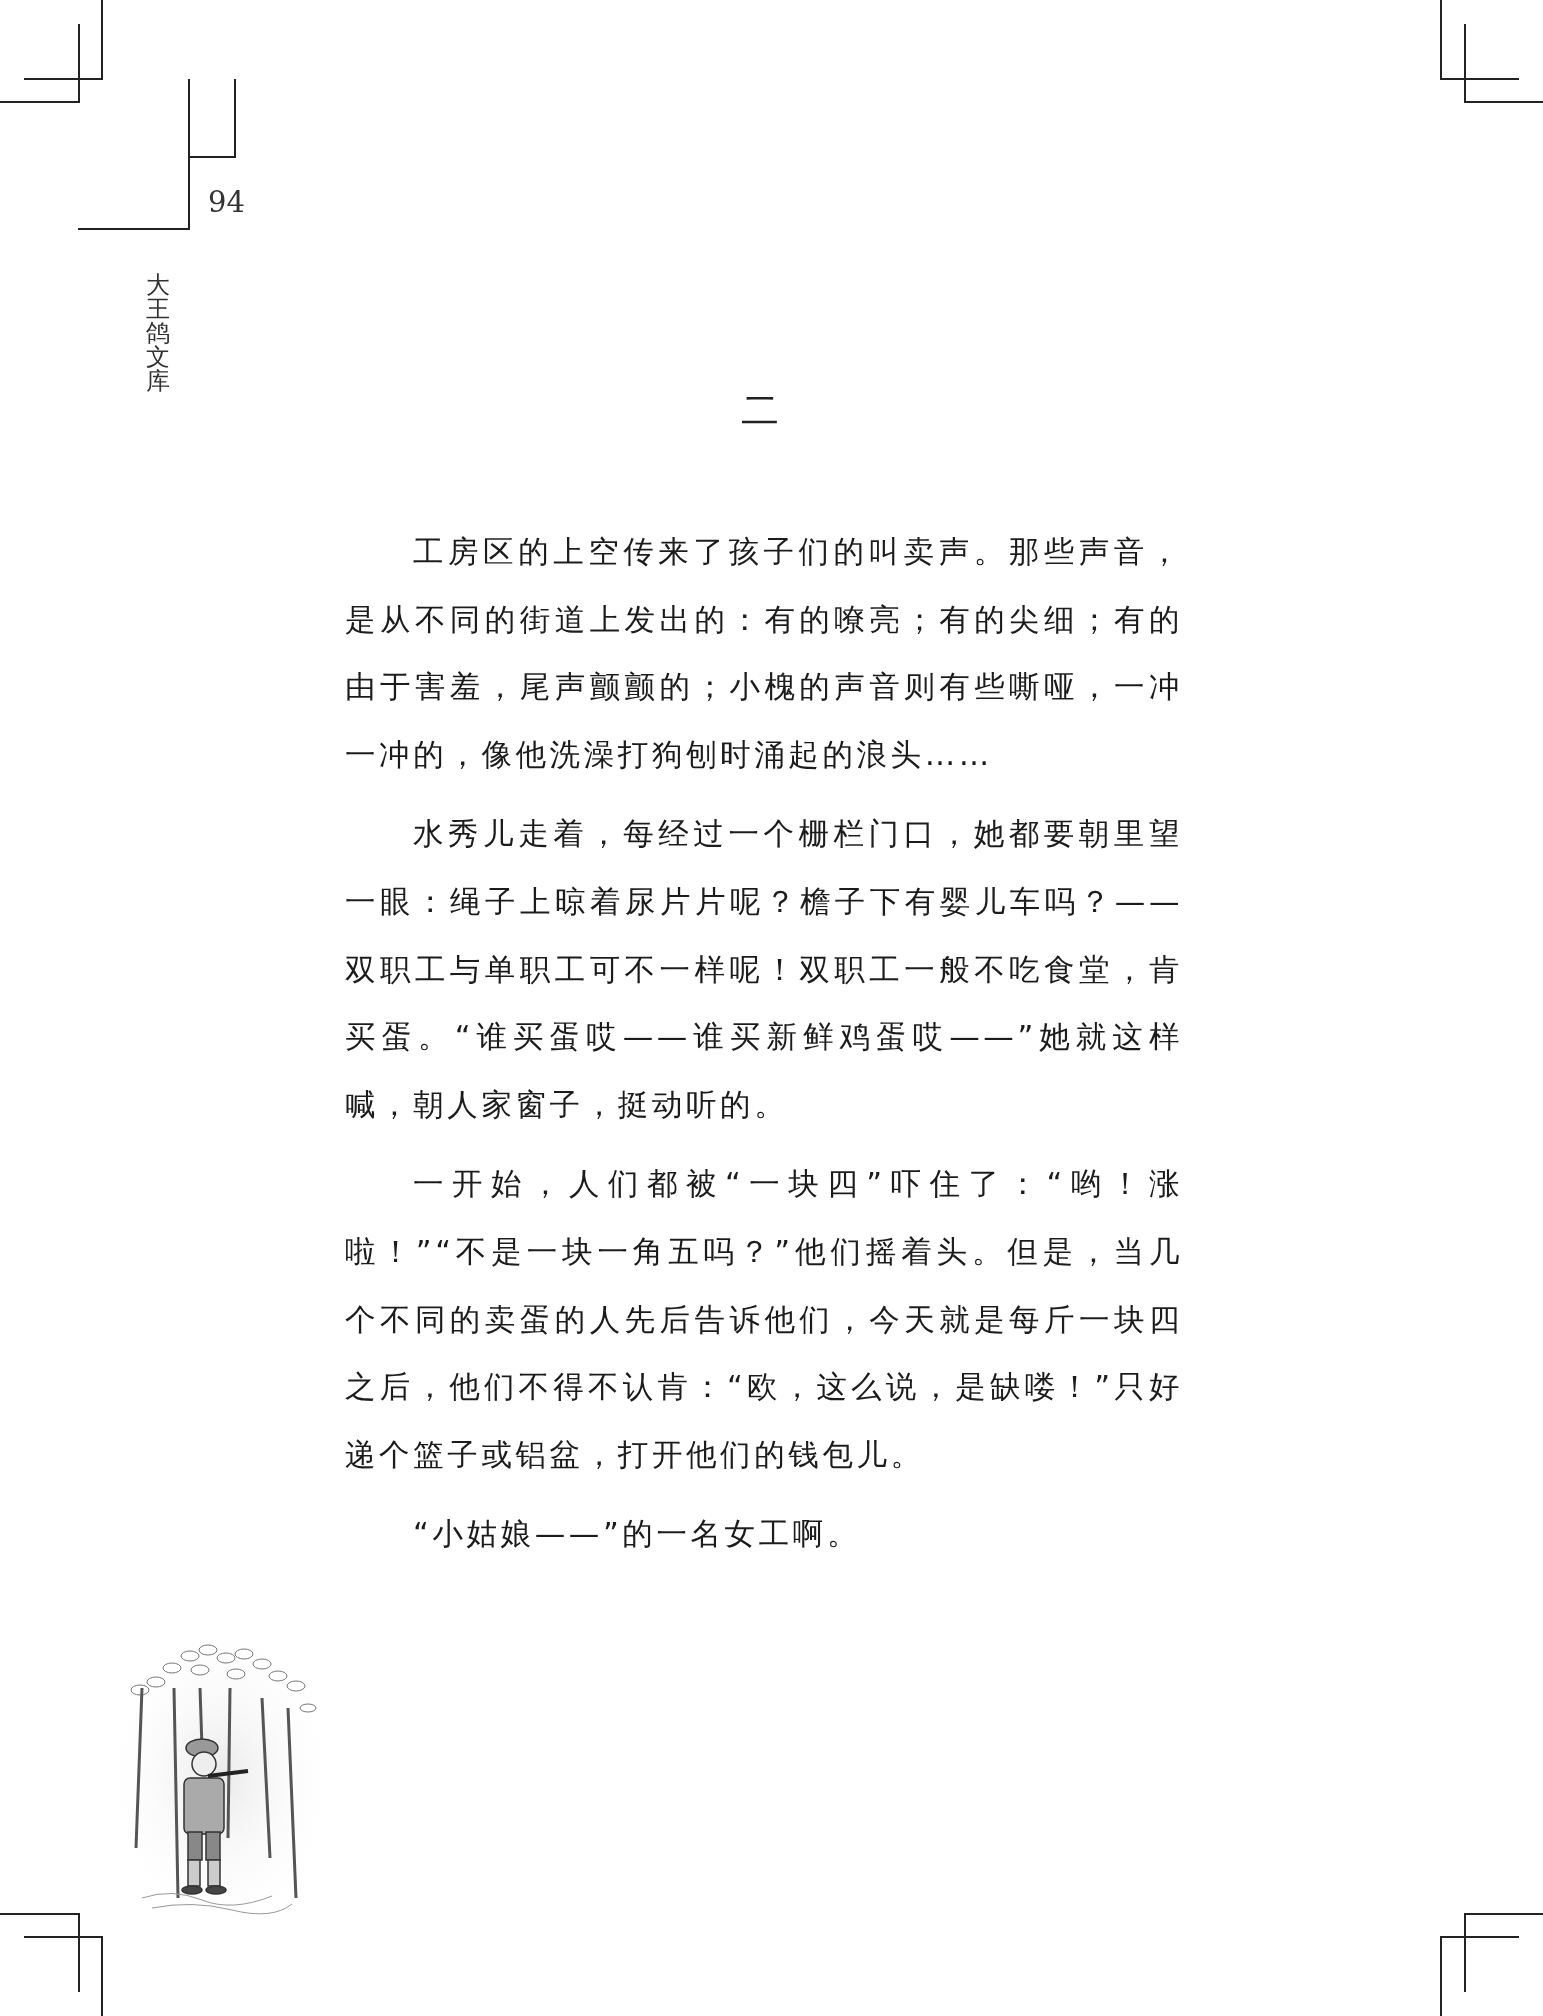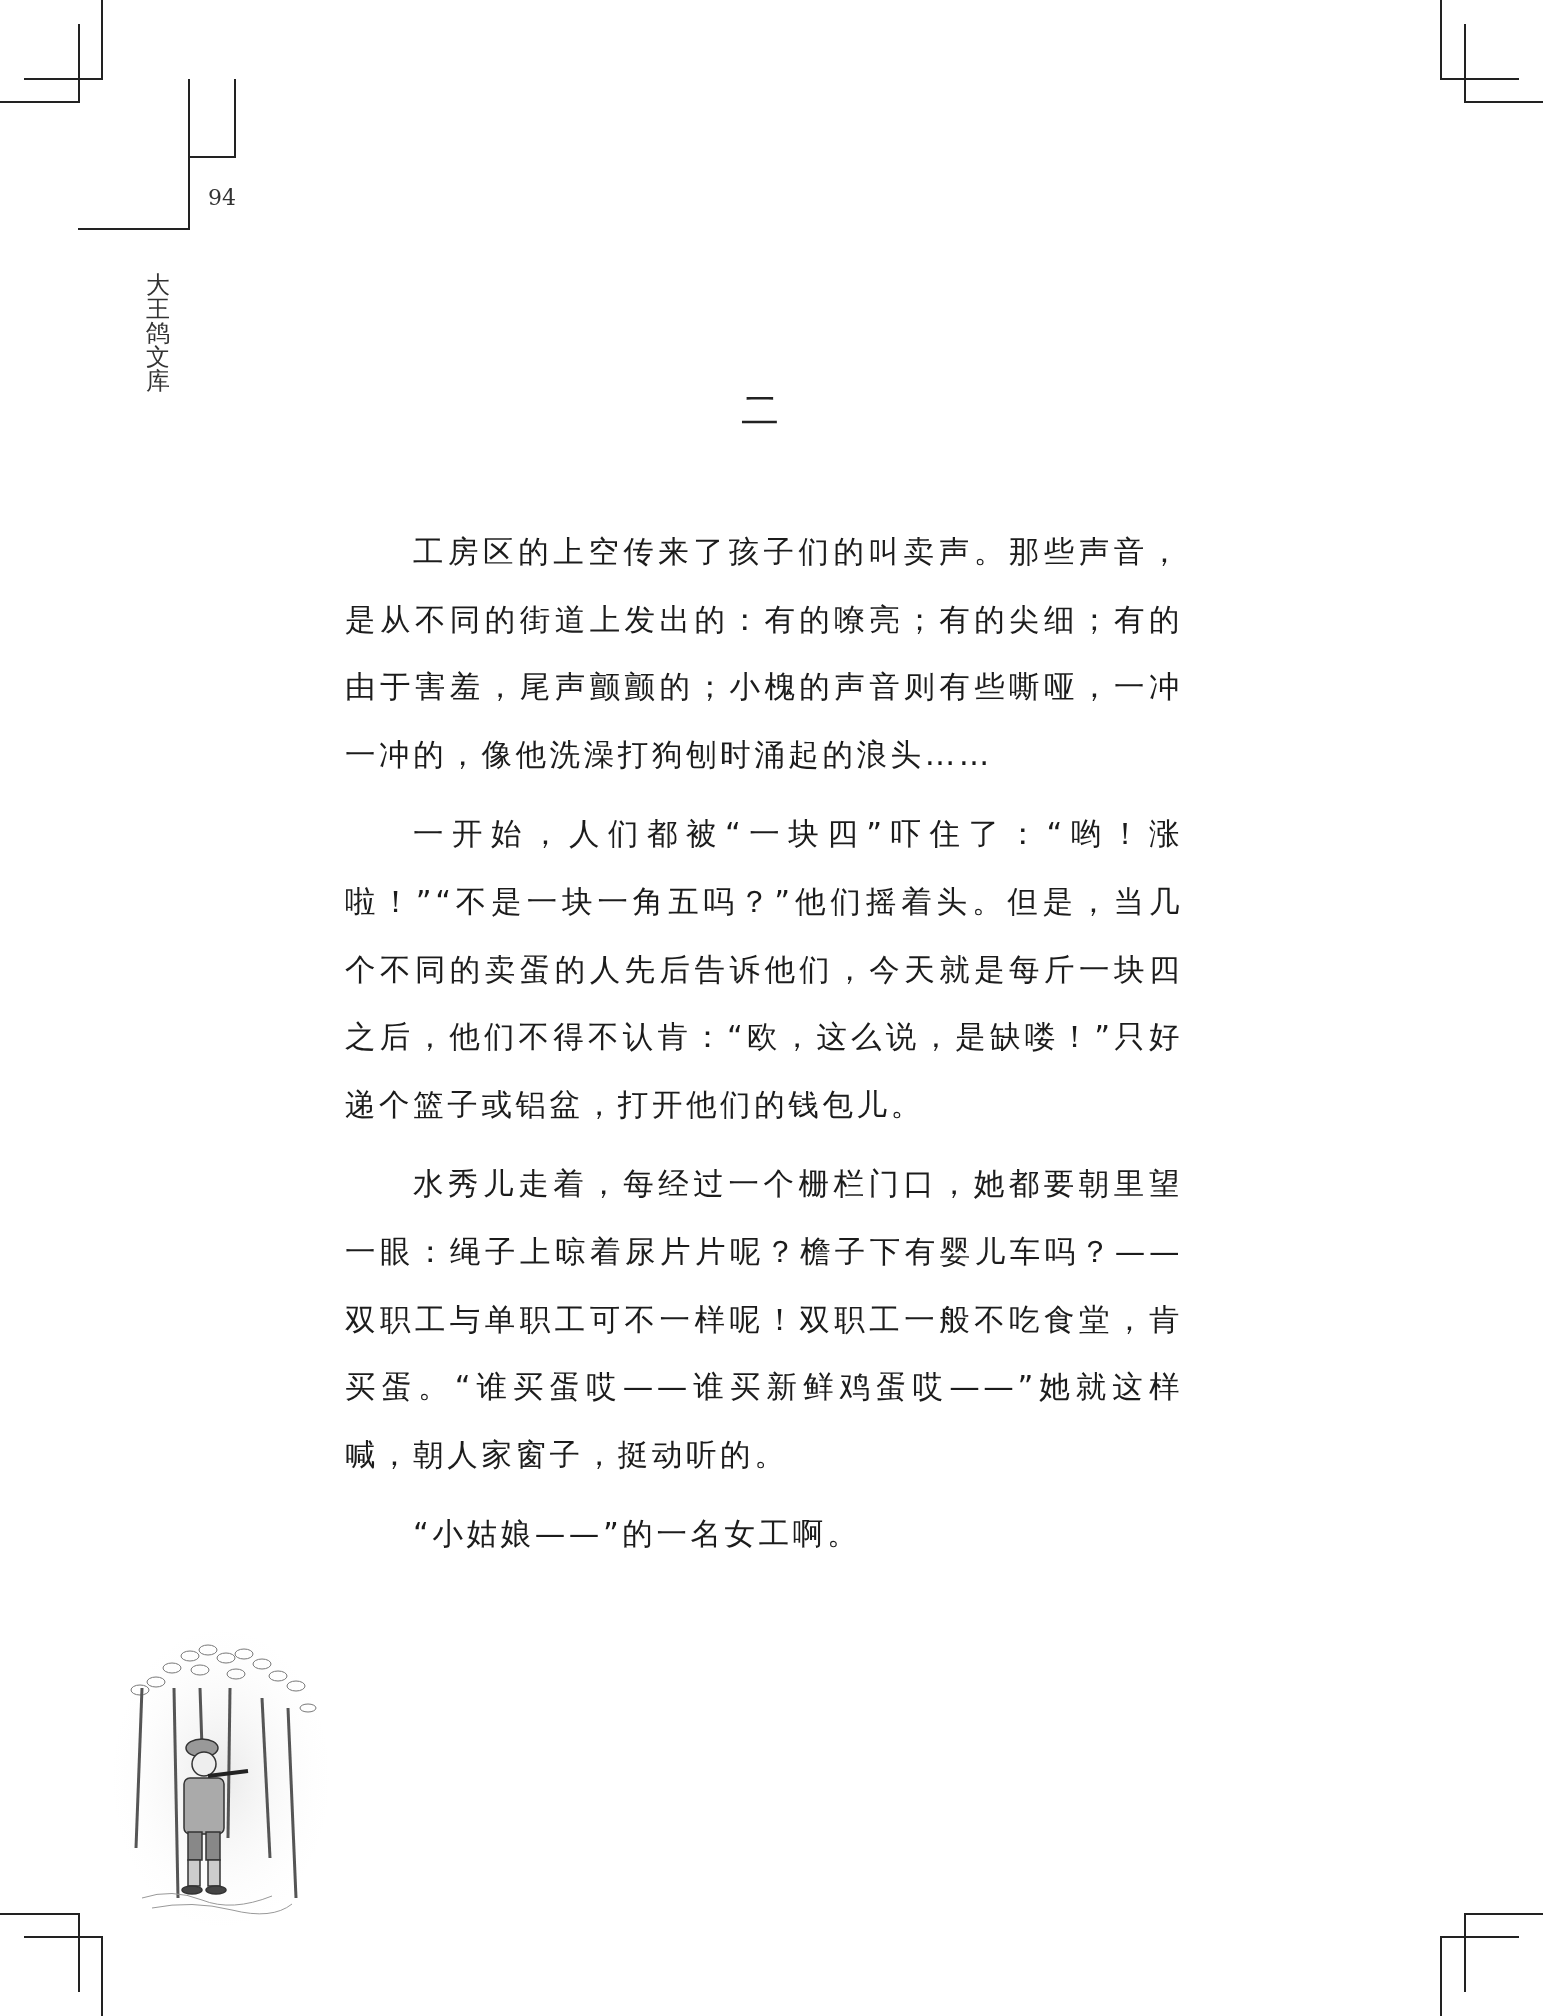--- a/index.html
+++ b/index.html
@@ -20,21 +20,21 @@
       background: #222;
     }
     .h { height: 2px; }
     .v { width: 2px; }
 
     .page-number {
       position: absolute;
       left: 208px;
       top: 185px;
       font-family: "DejaVu Serif", "Liberation Serif", serif;
-      font-size: 22px;
+      font-size: 29px;
       color: #333;
       letter-spacing: 0px;
     }
     .series-title {
       position: absolute;
       left: 146px;
       top: 273px;
       width: 24px;
       font-size: 24px;
       line-height: 24px;
@@ -105,22 +105,22 @@
 <div class="mark v" style="left:1440px; top:1936px; height:80px;"></div>
 
 <div class="page-number">94</div>
 
 <div class="series-title">大王鸽文库</div>
 
 <div class="chapter-heading">二</div>
 
 <div class="body-text">
   <p>工房区的上空传来了孩子们的叫卖声。那些声音，是从不同的街道上发出的：有的嘹亮；有的尖细；有的由于害羞，尾声颤颤的；小槐的声音则有些嘶哑，一冲一冲的，像他洗澡打狗刨时涌起的浪头……</p>
+  <p>水秀儿走着，每经过一个栅栏门口，她都要朝里望一眼：绳子上晾着尿片片呢？檐子下有婴儿车吗？——双职工与单职工可不一样呢！双职工一般不吃食堂，肯买蛋。“谁买蛋哎——谁买新鲜鸡蛋哎——”她就这样喊，朝人家窗子，挺动听的。</p>
   <p>一开始，人们都被“一块四”吓住了：“哟！涨啦！”“不是一块一角五吗？”他们摇着头。但是，当几个不同的卖蛋的人先后告诉他们，今天就是每斤一块四之后，他们不得不认肯：“欧，这么说，是缺喽！”只好递个篮子或铝盆，打开他们的钱包儿。</p>
-  <p>水秀儿走着，每经过一个栅栏门口，她都要朝里望一眼：绳子上晾着尿片片呢？檐子下有婴儿车吗？——双职工与单职工可不一样呢！双职工一般不吃食堂，肯买蛋。“谁买蛋哎——谁买新鲜鸡蛋哎——”她就这样喊，朝人家窗子，挺动听的。</p>
   <p>“小姑娘——”的一名女工啊。</p>
 </div>
 
 <div class="illustration">
   <svg width="218" height="300" viewBox="0 0 218 300" xmlns="http://www.w3.org/2000/svg">
     <defs>
       <radialGradient id="fade" cx="50%" cy="50%" r="55%">
         <stop offset="0%" stop-color="#d8d8d8" stop-opacity="0.55"></stop>
         <stop offset="100%" stop-color="#ffffff" stop-opacity="0"></stop>
       </radialGradient>

